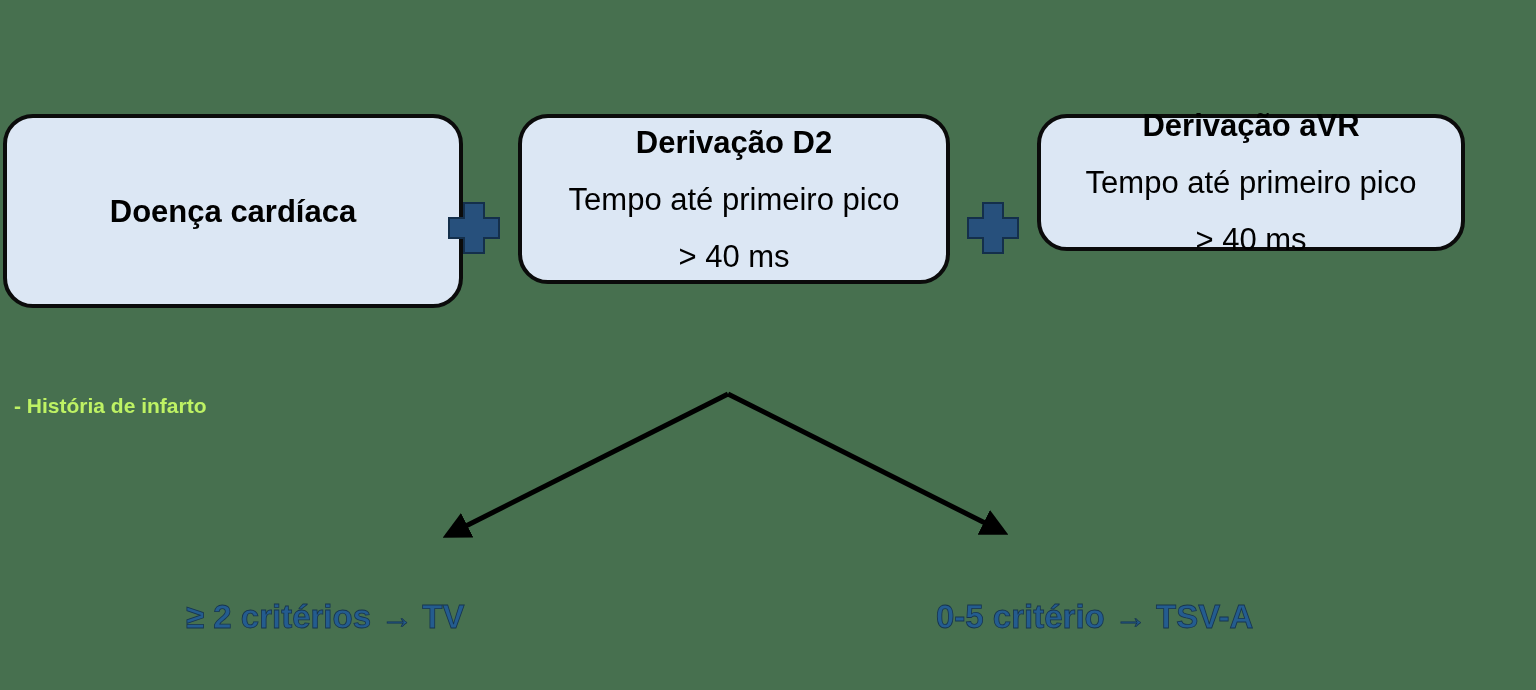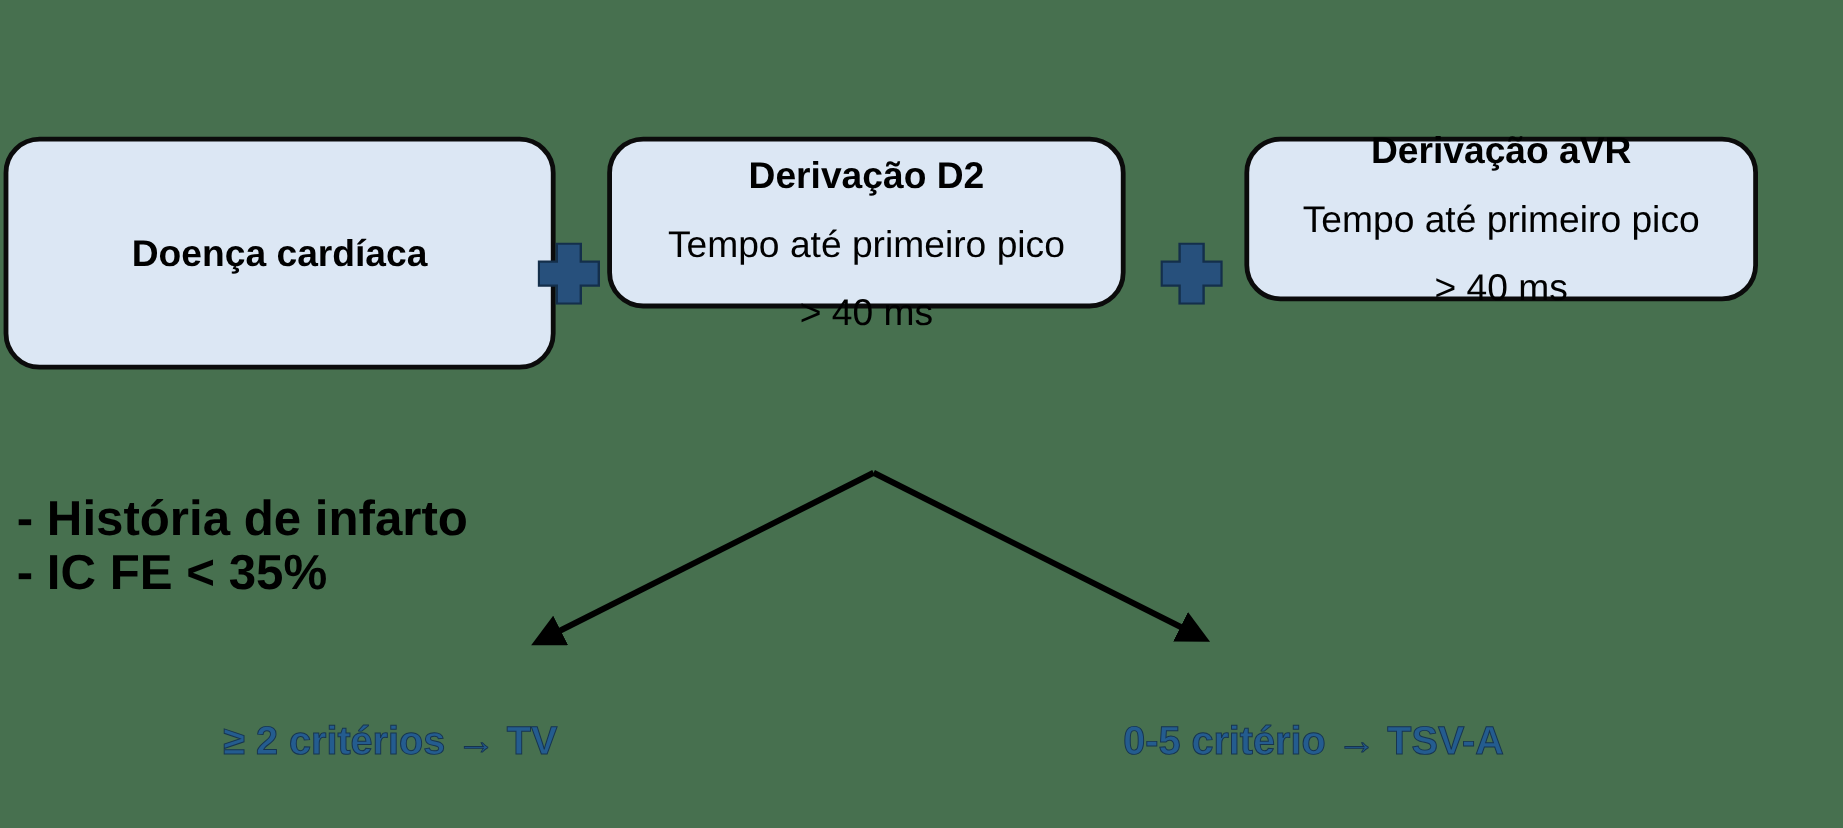--- a/index.html
+++ b/index.html
@@ -29,43 +29,42 @@
     color: #000;
   }
   .node .line {
     font-size: 31px;
     line-height: 57px;
     white-space: nowrap;
   }
   .node .line.bold { font-weight: bold; }
   #box1 { left: 3px;    top: 114px; width: 460px; height: 194px; }
   #box1 .line { line-height: 55px; }
-  #box2 { left: 506px;  top: 114px; width: 432px; height: 143px; justify-content: space-between; }
+  #box2 { left: 518px;  top: 114px; width: 432px; height: 170px; }
   #box3 { left: 1037px; top: 114px; width: 428px; height: 137px; }
 
   
   .plus {
     position: absolute;
     width: 52px;
     height: 52px;
   }
   #plus1 { left: 448px; top: 202px; }
   #plus2 { left: 967px; top: 202px; }
 
   
   .criteria {
     position: absolute;
     left: 14px;
     top: 383px;
-    color: #000000;
+    color: #bef264;
     font-weight: bold;
-    font-size: 41px;
+    font-size: 21px;
     line-height: 45px;
     white-space: nowrap;
-    margin-top: 27px;
   }
 
   
   .arrows {
     position: absolute;
     left: 0; top: 0;
     width: 1536px;
     height: 690px;
     pointer-events: none;
   }
@@ -108,21 +107,20 @@
   </svg>
 
   <div class="node" id="box3">
     <div class="line bold">Derivação aVR</div>
     <div class="line">Tempo até primeiro pico</div>
     <div class="line">&gt; 40 ms</div>
   </div>
 
   <div class="criteria">
     <div>- História de infarto</div>
-    <div>- IC FE &lt; 35%</div>
   </div>
 
   <svg class="arrows" viewBox="0 0 1536 690" aria-hidden="true">
     <defs>
       <marker id="ah" viewBox="0 0 10 10" refX="7" refY="5" markerWidth="5.5" markerHeight="5.5" orient="auto">
         <path d="M0 0 L10 5 L0 10 Z" fill="#000"></path>
       </marker>
     </defs>
     <line x1="728" y1="394" x2="450" y2="534" stroke="#000" stroke-width="5" marker-end="url(#ah)"></line>
     <line x1="728" y1="394" x2="1001" y2="531" stroke="#000" stroke-width="5" marker-end="url(#ah)"></line>

